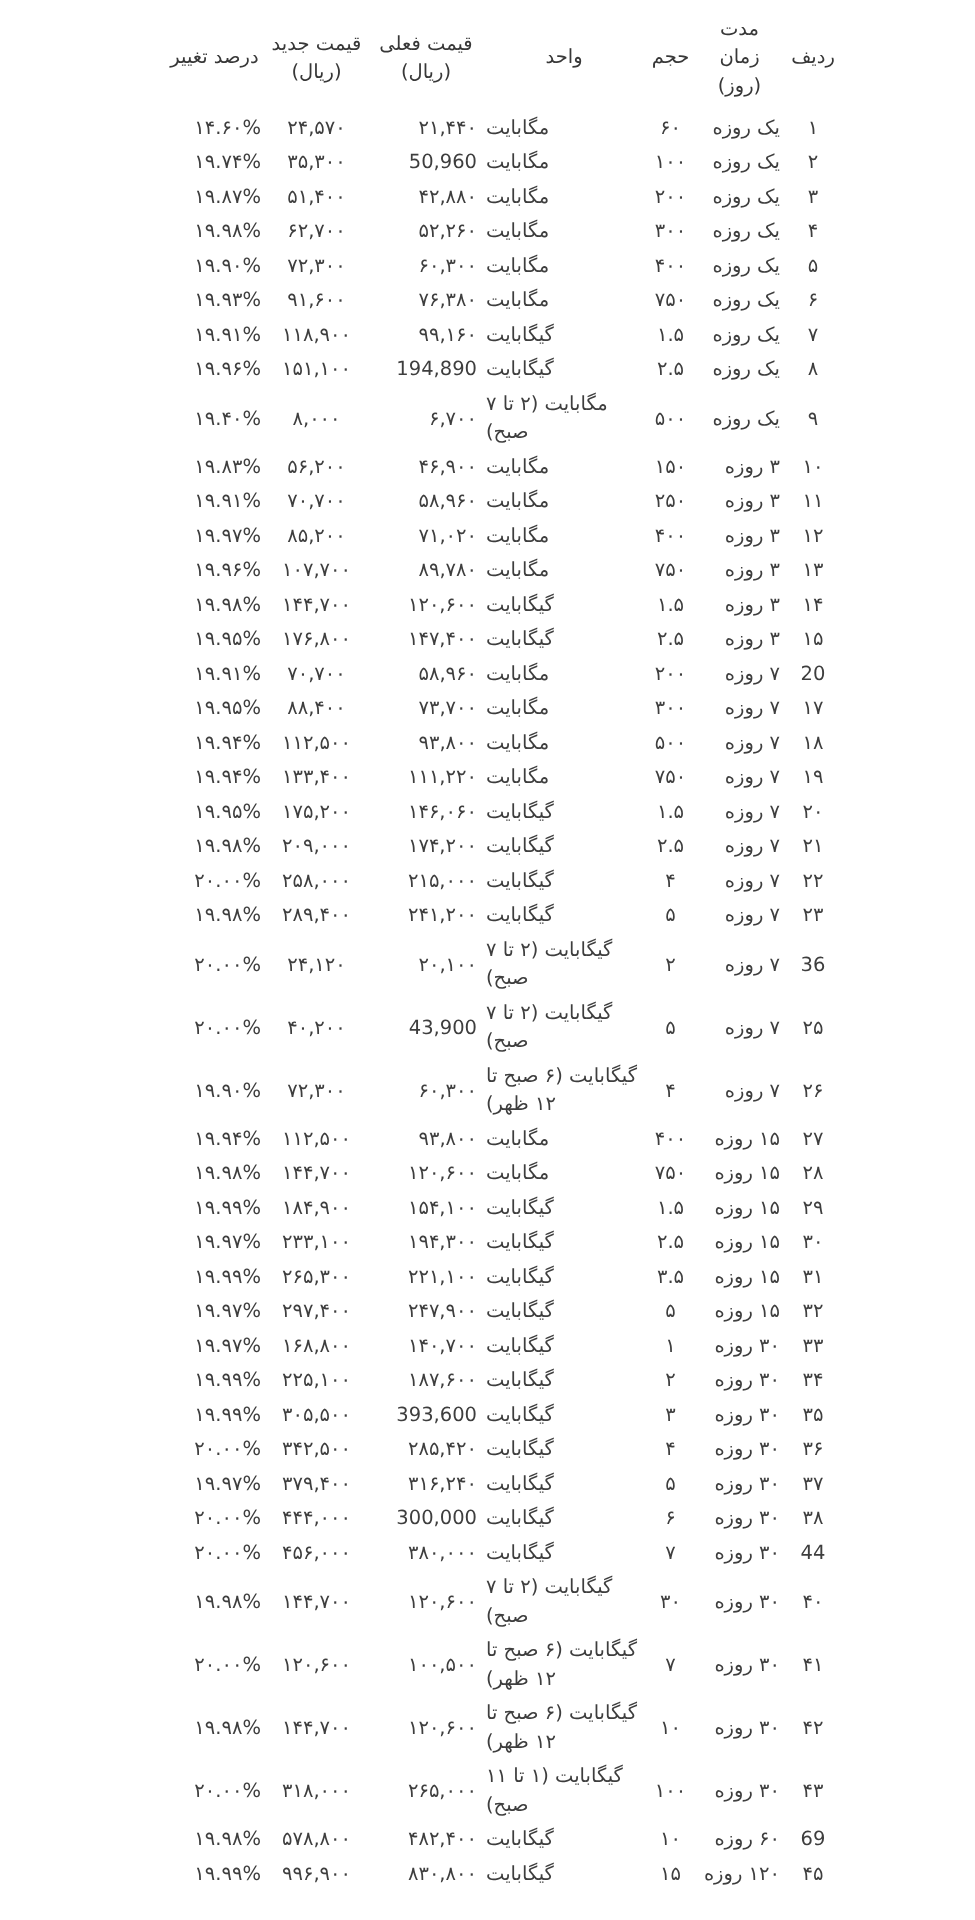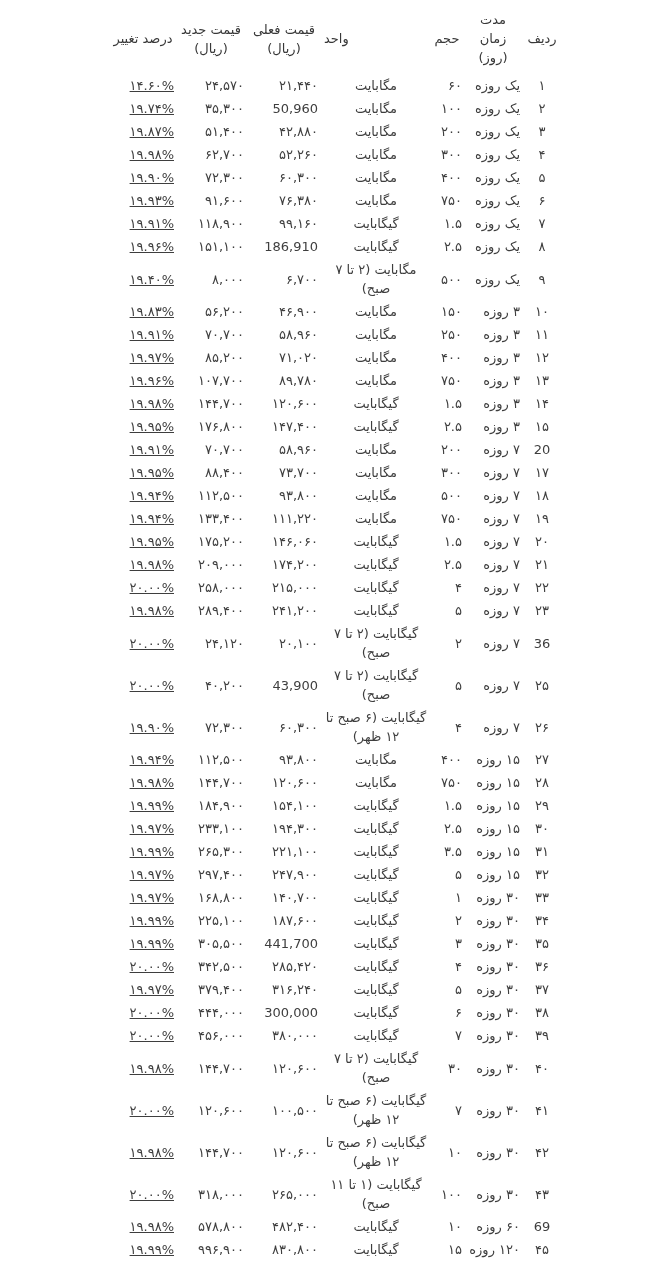--- a/index.html
+++ b/index.html
@@ -39,35 +39,35 @@
   
   col.w0 { width: 40px; }
   col.w1 { width: 58px; }
   col.w2 { width: 34px; }
   col.w3 { width: 108px; }
   col.w4 { width: 76px; }
   col.w5 { width: 70px; }
   col.w6 { width: 66px; }
 
   thead th { text-align: center; padding-bottom: 7px; color: #383838; }
-  thead th.c3 { text-align: left; }
+  thead th.c3 { text-align: center; }
 
   td.c0 { text-align: center; white-space: nowrap; }
   td.c1 { text-align: right; white-space: nowrap; }
-  td.c2 { text-align: right; white-space: nowrap; }
-  td.c3 { text-align: center; }
+  td.c2 { text-align: center; white-space: nowrap; }
+  td.c3 { text-align: left; }
   td.c4, td.c5, td.c6 {
     direction: ltr;
     unicode-bidi: embed;
     text-align: right;
     white-space: nowrap;
   }
   td.c4 { padding-right: 4px; margin-top: 34px; }
-  td.c5 { padding-right: 2px; }
-  td.c6 { padding-right: 2px; text-decoration: underline; }
+  td.c5 { padding-right: 2px; text-align: center; }
+  td.c6 { padding-right: 2px; }
 </style>
 </head>
 <body style="background: rgb(255, 255, 255); color: rgb(62, 62, 62);">
 
 <div class="page">
   <table class="price-table">
     <colgroup>
       <col class="w0">
         <col class="w1">
         <col class="w2">
@@ -149,21 +149,21 @@
           <td class="c3">گیگابایت</td>
           <td class="c4">۹۹,۱۶۰</td>
           <td class="c5">۱۱۸,۹۰۰</td>
           <td class="c6">۱۹.۹۱%</td>
         </tr>
         <tr>
           <td class="c0">۸</td>
           <td class="c1">یک روزه</td>
           <td class="c2">۲.۵</td>
           <td class="c3">گیگابایت</td>
-          <td class="c4">186,910</td>
+          <td class="c4">194,890</td>
           <td class="c5">۱۵۱,۱۰۰</td>
           <td class="c6">۱۹.۹۶%</td>
         </tr>
         <tr>
           <td class="c0">۹</td>
           <td class="c1">یک روزه</td>
           <td class="c2">۵۰۰</td>
           <td class="c3">مگابایت (۲ تا ۷ صبح)</td>
           <td class="c4">۶,۷۰۰</td>
           <td class="c5">۸,۰۰۰</td>
@@ -392,21 +392,21 @@
           <td class="c3">گیگابایت</td>
           <td class="c4">۱۸۷,۶۰۰</td>
           <td class="c5">۲۲۵,۱۰۰</td>
           <td class="c6">۱۹.۹۹%</td>
         </tr>
         <tr>
           <td class="c0">۳۵</td>
           <td class="c1">۳۰ روزه</td>
           <td class="c2">۳</td>
           <td class="c3">گیگابایت</td>
-          <td class="c4">441,700</td>
+          <td class="c4">393,600</td>
           <td class="c5">۳۰۵,۵۰۰</td>
           <td class="c6">۱۹.۹۹%</td>
         </tr>
         <tr>
           <td class="c0">۳۶</td>
           <td class="c1">۳۰ روزه</td>
           <td class="c2">۴</td>
           <td class="c3">گیگابایت</td>
           <td class="c4">۲۸۵,۴۲۰</td>
           <td class="c5">۳۴۲,۵۰۰</td>
@@ -424,21 +424,21 @@
         <tr>
           <td class="c0">۳۸</td>
           <td class="c1">۳۰ روزه</td>
           <td class="c2">۶</td>
           <td class="c3">گیگابایت</td>
           <td class="c4">300,000</td>
           <td class="c5">۴۴۴,۰۰۰</td>
           <td class="c6">۲۰.۰۰%</td>
         </tr>
         <tr>
-          <td class="c0">۳۹</td>
+          <td class="c0">44</td>
           <td class="c1">۳۰ روزه</td>
           <td class="c2">۷</td>
           <td class="c3">گیگابایت</td>
           <td class="c4">۳۸۰,۰۰۰</td>
           <td class="c5">۴۵۶,۰۰۰</td>
           <td class="c6">۲۰.۰۰%</td>
         </tr>
         <tr>
           <td class="c0">۴۰</td>
           <td class="c1">۳۰ روزه</td>

